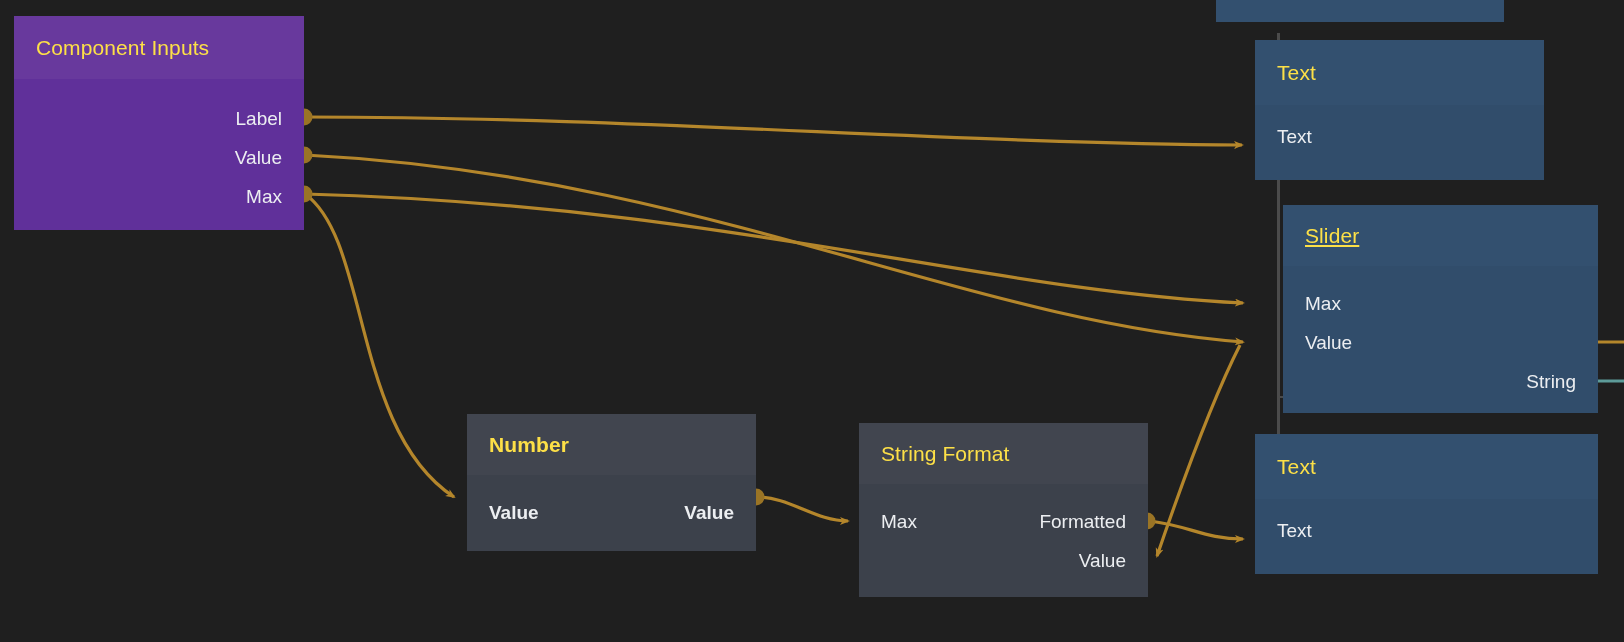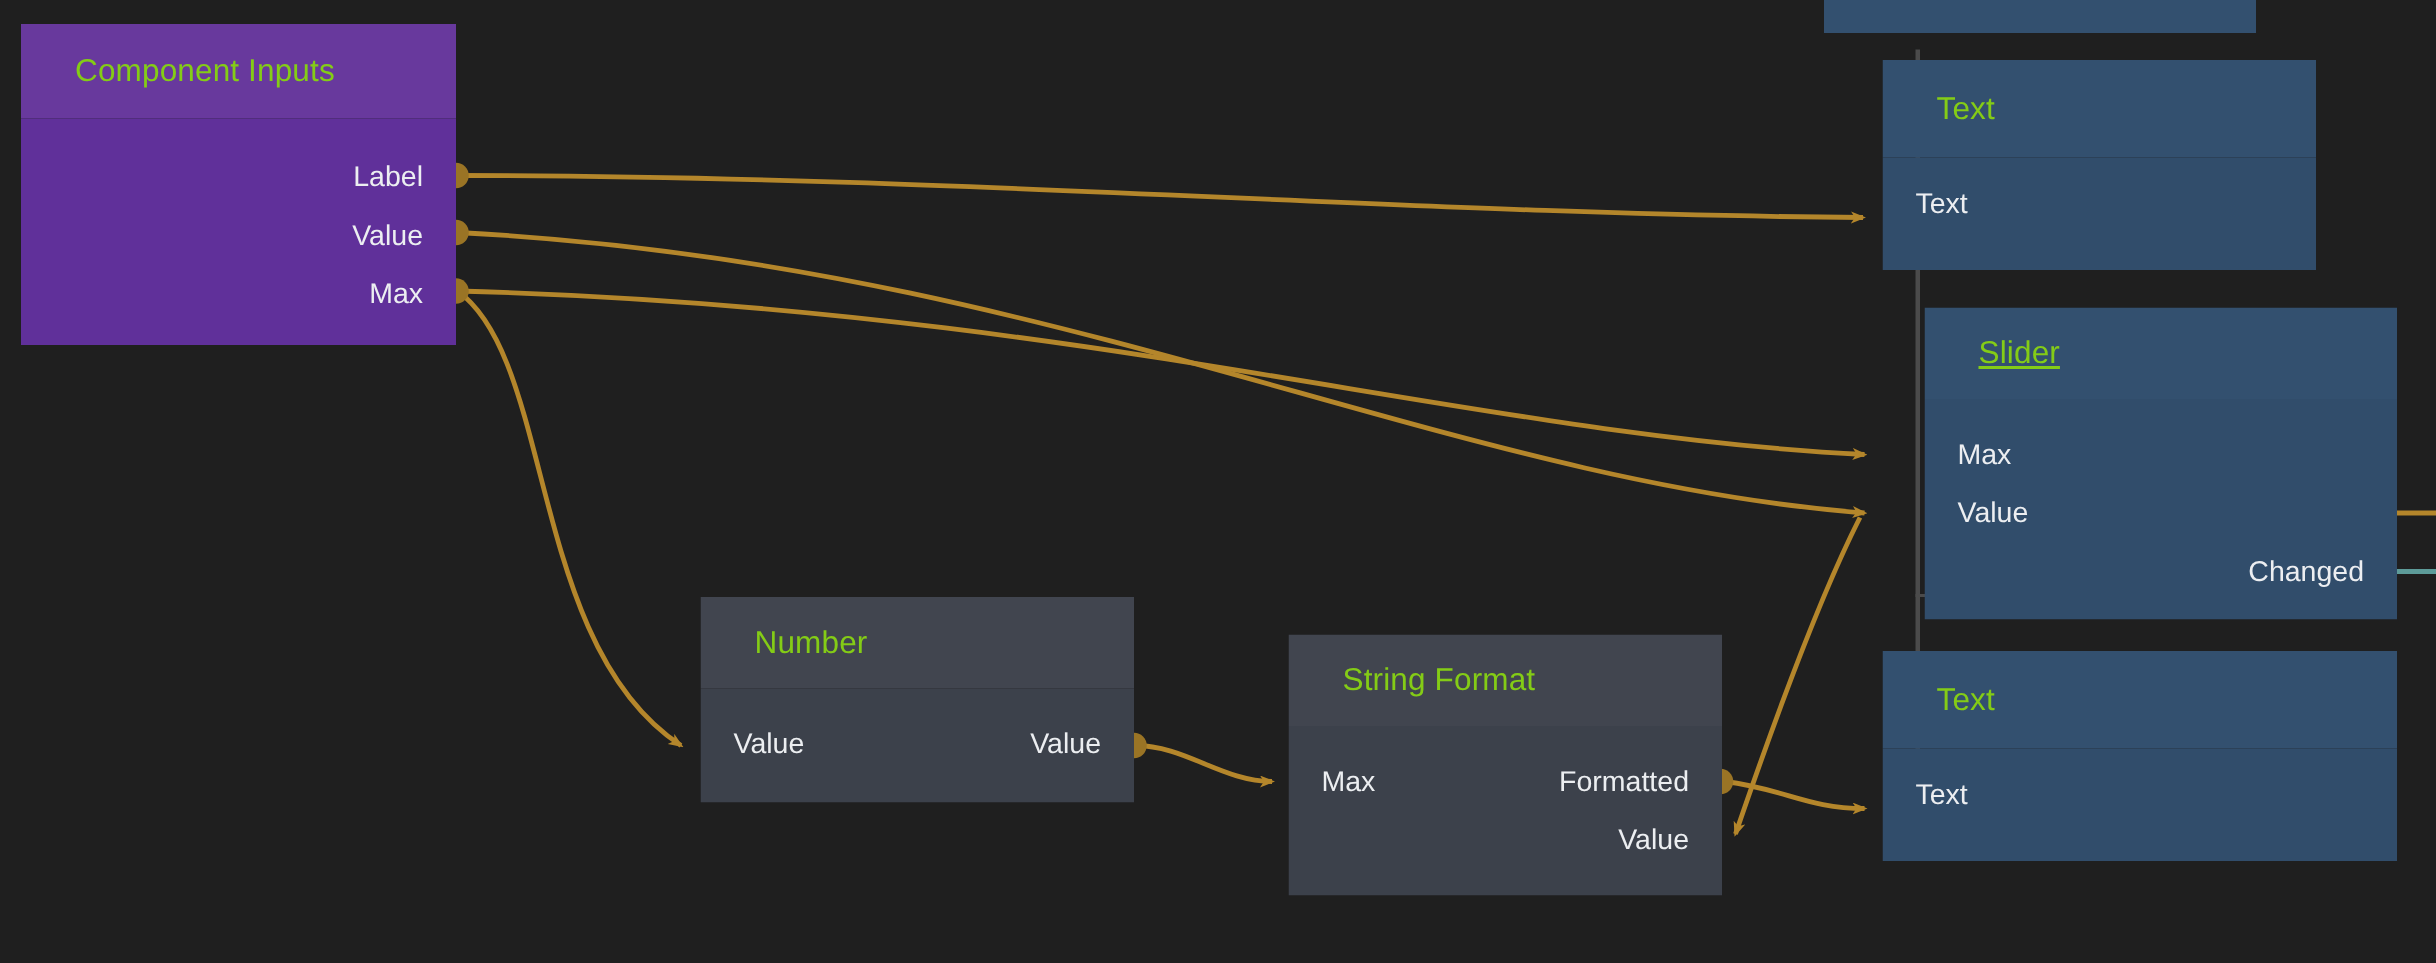--- a/index.html
+++ b/index.html
@@ -23,23 +23,23 @@
   }
   .node{
     position:absolute;
     z-index:10;
     box-sizing:border-box;
     overflow:hidden;
   }
   .node-header{
     box-sizing:border-box;
     display:flex;align-items:center;
-    padding:0 36px;
+    padding:0 22px;
     font-size:21px;
-    color:#84cc16;
+    color:#fde047;
     letter-spacing:.1px;
   }
   .node-body{
     box-sizing:border-box;
     position:relative;
     padding:0;
   }
   .port-row{
     position:relative;
     display:flex;
@@ -160,35 +160,35 @@
   <div class="node node-blue" style="left:1283px;top:205px;width:315px;height:208px;">
     <div class="node-header" style="height:61px;text-decoration:underline;">Slider</div>
     <div class="node-body" style="height:147px;padding-top:18px;">
       <div class="port-row in">
         <span>Max</span>
       </div>
       <div class="port-row both">
         <span>Value</span>
       </div>
       <div class="port-row out">
-        <span>Changed</span>
+        <span>String</span>
       </div>
     </div>
   </div>
 
   <div class="node node-blue" style="left:1255px;top:434px;width:343px;height:140px;">
     <div class="node-header" style="height:65px;">Text</div>
     <div class="node-body" style="height:75px;padding-top:12px;">
       <div class="port-row in">
         <span>Text</span>
       </div>
     </div>
   </div>
 
-  <div class="node node-gray" style="left:467px;top:398px;width:289px;height:137px;">
+  <div class="node node-gray" style="left:467px;top:414px;width:289px;height:137px;font-weight:bold;">
     <div class="node-header" style="height:61px;">Number</div>
     <div class="node-body" style="height:76px;padding-top:18px;">
       <div class="port-row both">
         <span>Value</span>
         <span>Value</span>
       </div>
     </div>
   </div>
 
   <div class="node node-gray" style="left:859px;top:423px;width:289px;height:174px;">

